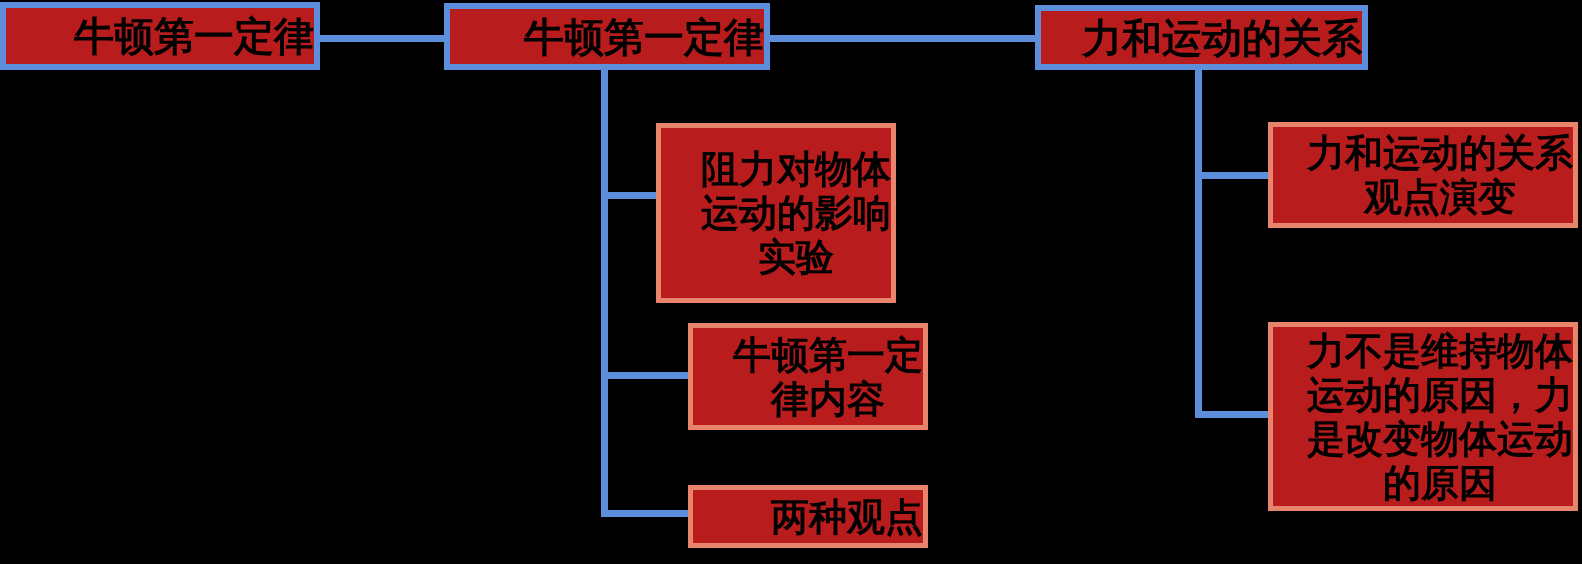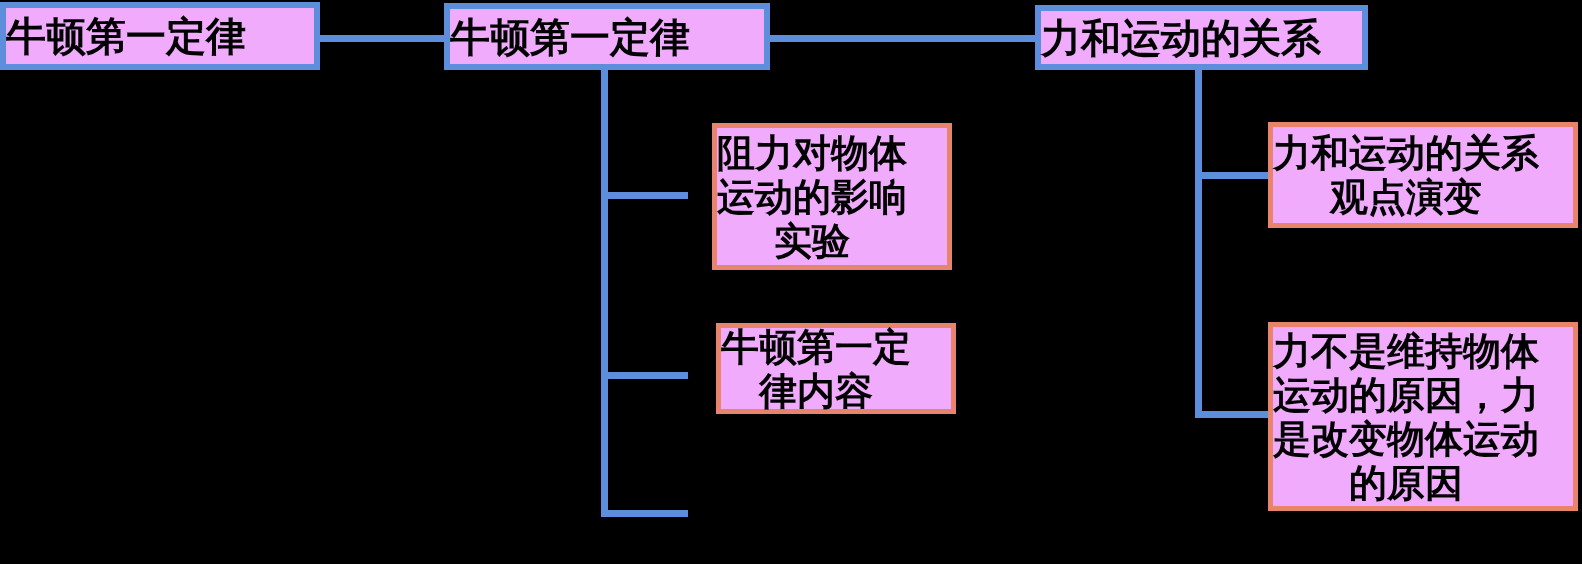--- a/index.html
+++ b/index.html
@@ -6,25 +6,25 @@
   body {
     width: 1582px; height: 564px;
     background: #000000;
     position: relative;
     font-family: "Liberation Sans", sans-serif;
     overflow: hidden;
   }
   .canvas { position: absolute; left: 0; top: 0; width: 1582px; height: 564px; }
   .node {
     position: absolute;
-    background: #f0abfc;
+    background: #b91c1c;
     box-sizing: border-box;
     display: flex;
     align-items: center;
-    justify-content: flex-start;
+    justify-content: flex-end;
     text-align: center;
     font-weight: 700;
     color: #000000;
   }
   .level1 {
     border: 6px solid #5c8edc;
     font-size: 40px;
     line-height: 46px;
   }
   .level2 {
@@ -60,31 +60,34 @@
   </div>
 
   <div class="node level1" style="left:444px; top:3px; width:326px; height:67px;">
     <span class="txt">牛顿第一定律</span>
   </div>
 
   <div class="node level1" style="left:1035px; top:5px; width:333px; height:65px;">
     <span class="txt">力和运动的关系</span>
   </div>
 
-  <div class="node level2" style="left:712px; top:123px; width:240px; height:147px;">
+  <div class="node level2" style="left:656px; top:123px; width:240px; height:180px;">
     <span class="txt">阻力对物体
 运动的影响
 实验</span>
   </div>
 
-  <div class="node level2" style="left:688px; top:323px; width:240px; height:91px;margin-left:28px;">
+  <div class="node level2" style="left:688px; top:323px; width:240px; height:107px;">
     <span class="txt">牛顿第一定
 律内容</span>
   </div>
 
+  <div class="node level2" style="left:688px; top:485px; width:240px; height:63px;">
+    <span class="txt">两种观点</span>
+  </div>
 
   <div class="node level2" style="left:1268px; top:122px; width:310px; height:106px;">
     <span class="txt">力和运动的关系
 观点演变</span>
   </div>
 
   <div class="node level2" style="left:1268px; top:322px; width:310px; height:189px;">
     <span class="txt">力不是维持物体
 运动的原因，力
 是改变物体运动

